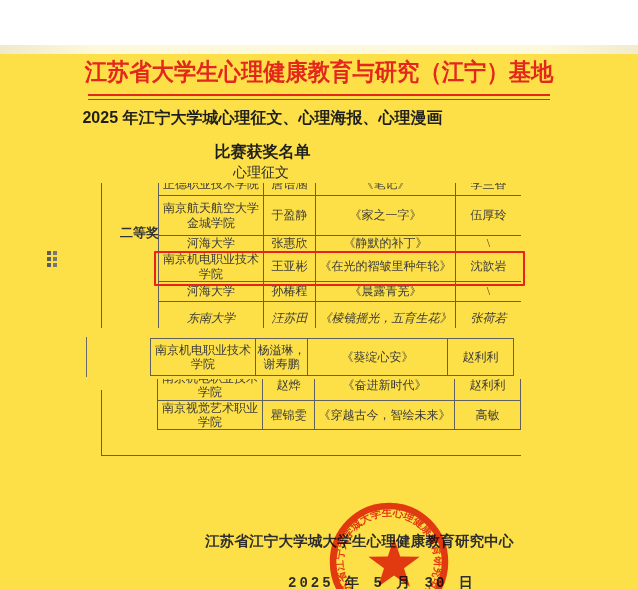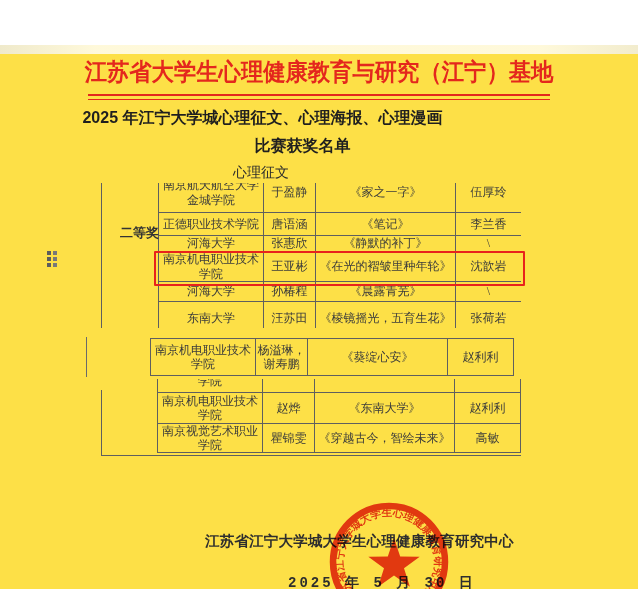--- a/index.html
+++ b/index.html
@@ -23,21 +23,21 @@
   .title-rule{
     position:absolute;left:88px;top:49px;width:462px;height:3px;
     border-top:2.5px solid #e4271d;border-bottom:1.2px solid #e4271d;
   }
   .subtitle{
     position:absolute;left:0;width:525px;text-align:center;color:#1f1f1f;
     font-family:"Liberation Sans","DejaVu Sans",sans-serif;font-weight:bold;font-size:16px;
     white-space:nowrap;
   }
   .subtitle.s1{top:63px;}
-  .subtitle.s2{top:91px;padding-left:40px;}
+  .subtitle.s2{top:97px;}
   .category{
     position:absolute;left:0;top:119px;width:522px;text-align:center;color:#2c2c2c;
     font-family:"Liberation Sans","DejaVu Sans",sans-serif;font-weight:500;font-size:14px;
   }
   
   .tbl-sec{position:absolute;overflow:hidden;}
   #sec1{left:101px;top:138px;width:420px;height:145px;}
   #sec2{left:86px;top:292px;width:434px;height:40px;}
   #sec3{left:101px;top:334px;width:420px;height:76px;border-bottom:1.5px solid #5f5f5f;}
   .tier-col{position:absolute;left:0;top:0;bottom:0;width:57px;border-left:1.2px solid #5f5f5f;}
@@ -109,51 +109,51 @@
       <span class="tier-label">二等奖</span>
     </div>
     <table class="award">
       <colgroup>
           <col class="c-school">
           <col class="c-name">
           <col class="c-work">
           <col class="c-teacher">
         </colgroup>
       <tbody>
+          <tr style="height: 23px;">
+            <td>正德职业技术学院</td>
+            <td>唐语涵</td>
+            <td>《笔记》</td>
+            <td>李兰香</td>
+          </tr>
           <tr style="height: 40px;">
             <td>南京航天航空大学金城学院</td>
             <td>于盈静</td>
             <td>《家之一字》</td>
             <td>伍厚玲</td>
           </tr>
-          <tr style="height: 23px;">
-            <td>正德职业技术学院</td>
-            <td>唐语涵</td>
-            <td>《笔记》</td>
-            <td>李兰香</td>
-          </tr>
           <tr style="height: 16px;">
             <td>河海大学</td>
             <td>张惠欣</td>
             <td>《静默的补丁》</td>
             <td>\</td>
           </tr>
           <tr style="height: 30px;">
             <td>南京机电职业技术学院</td>
             <td>王亚彬</td>
             <td>《在光的褶皱里种年轮》</td>
             <td>沈歆岩</td>
           </tr>
           <tr style="height: 20px;">
             <td>河海大学</td>
             <td>孙椿程</td>
             <td>《晨露青芜》</td>
             <td>\</td>
           </tr>
-          <tr style="height: 33px;">
+          <tr style="height: 33px; font-style: italic;">
             <td>东南大学</td>
             <td>汪苏田</td>
             <td>《棱镜摇光，五育生花》</td>
             <td>张荷若</td>
           </tr>
           <tr style="height: 7px;">
             <td></td>
             <td></td>
             <td></td>
             <td></td>
@@ -187,30 +187,24 @@
   <div id="sec3" class="tbl-sec">
     <div class="tier-col"></div>
     <table class="award">
       <colgroup>
           <col class="c-school">
           <col class="c-name">
           <col class="c-work">
           <col class="c-teacher">
         </colgroup>
       <tbody>
-          <tr style="height: 23px;">
-            <td>学院</td>
-            <td></td>
-            <td></td>
-            <td></td>
-          </tr>
           <tr style="height: 31px;">
             <td>南京机电职业技术学院</td>
             <td>赵烨</td>
-            <td>《东南大学》</td>
+            <td>《奋进新时代》</td>
             <td>赵利利</td>
           </tr>
           <tr style="height: 21px;">
             <td>南京视觉艺术职业学院</td>
             <td>瞿锦雯</td>
             <td>《穿越古今，智绘未来》</td>
             <td>高敏</td>
           </tr>
         </tbody>
     </table>

